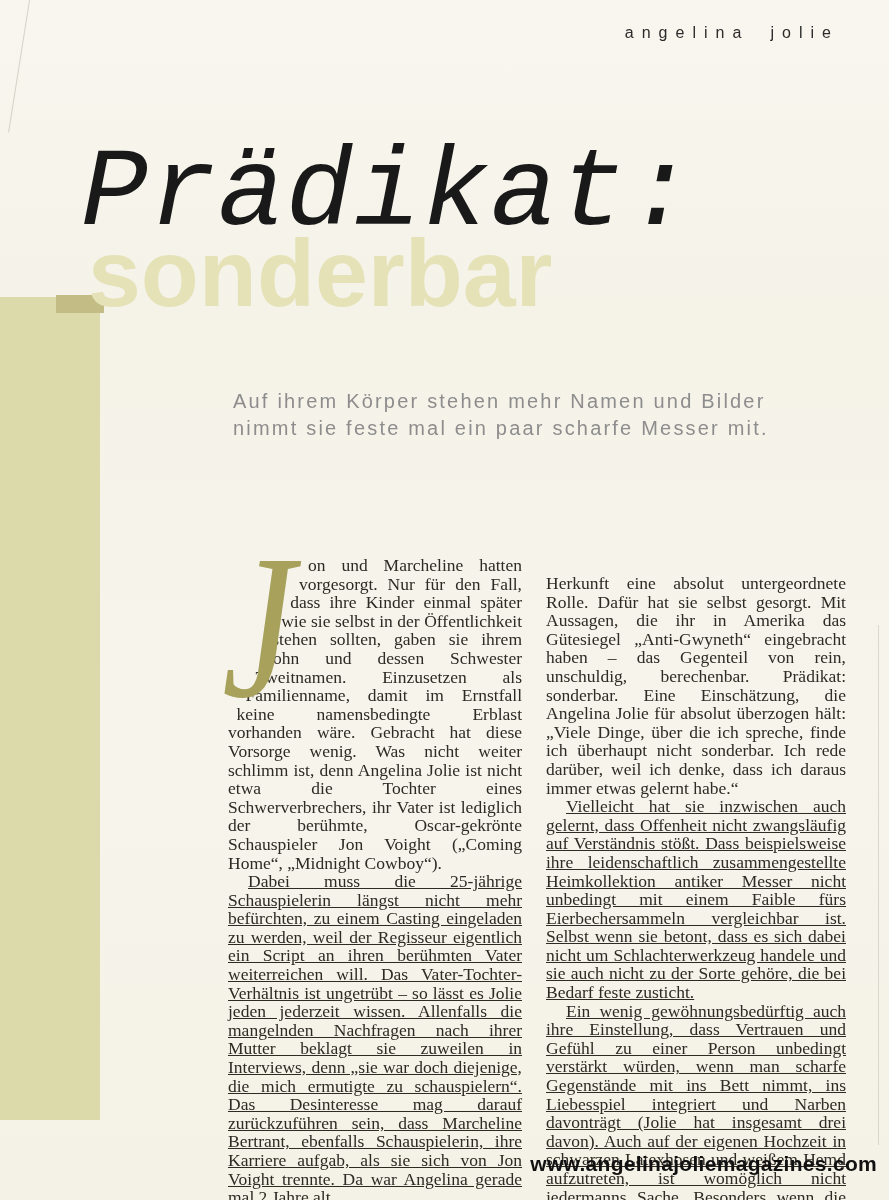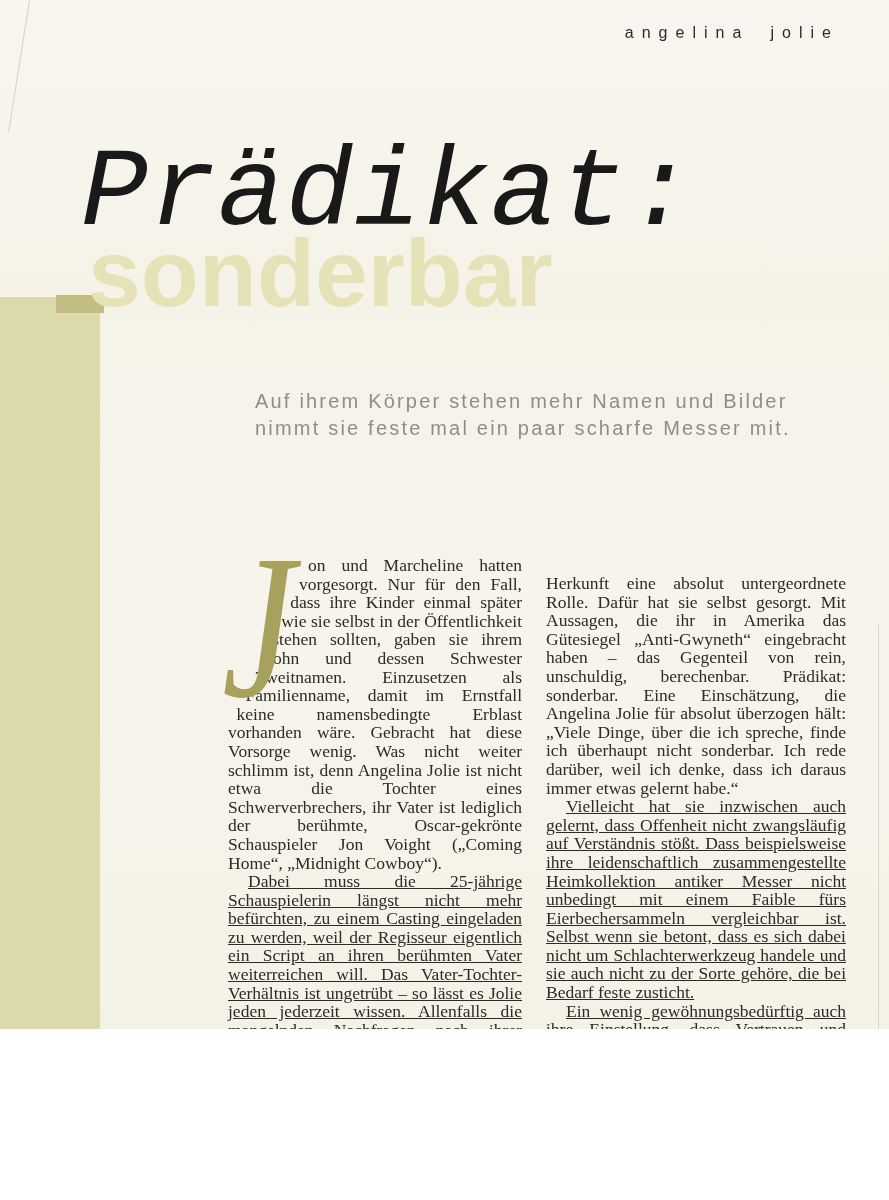--- a/index.html
+++ b/index.html
@@ -1,19 +1,19 @@
 <!DOCTYPE html>
 <html lang="de" style="--paper: #f6f3ea; --accent_bar: #dcd9ab; --accent_dark: #c3bd85; --title_olive: #e5e2b8; --dropcap: #a7a15c; --intro_gray: #8d8d8d; --body_ink: #2e2a24;"><head>
 <meta charset="utf-8">
 <style>
   html,body { margin:0; padding:0; }
   .page {
     position: relative;
     width: 889px;
-    height: 1029px;
+    height: 1200px;
     overflow: hidden;
     background: linear-gradient(180deg, #f8f6ee 0%, #f5f2e8 28%, #f7f4ec 62%, #f4f1e6 100%);
     font-family: "Liberation Serif", serif;
   }
   .crease {
     position: absolute; left: 30px; top: -6px; width: 1px; height: 140px;
     background: rgba(150,145,128,0.35); transform: rotate(9deg); transform-origin: top left;
   }
   .edge-line {
     position: absolute; right: 10px; top: 625px; width: 1px; height: 520px;
@@ -45,21 +45,20 @@
     font-size: 95px; line-height: 1; letter-spacing: 0px;
     color: var(--title_olive, #e5e2b8);
     white-space: nowrap;
   }
   .intro {
     position: absolute; left: 233px; top: 388px; width: 620px;
     font-family: "Liberation Sans", sans-serif;
     font-size: 20px; line-height: 27px; letter-spacing: 2.2px;
     color: var(--intro_gray, #8d8d8d);
     white-space: nowrap;
-    margin-left: 22px;
   }
   .col {
     position: absolute;
     font-size: 17.5px; line-height: 18.6px;
     color: var(--body_ink, #2e2a24);
     text-align: justify;
     hyphens: auto; -webkit-hyphens: auto;
   }
   .col1 { left: 228px; top: 556px; width: 294px; }
   .col2 { left: 546px; top: 574px; width: 300px; }

